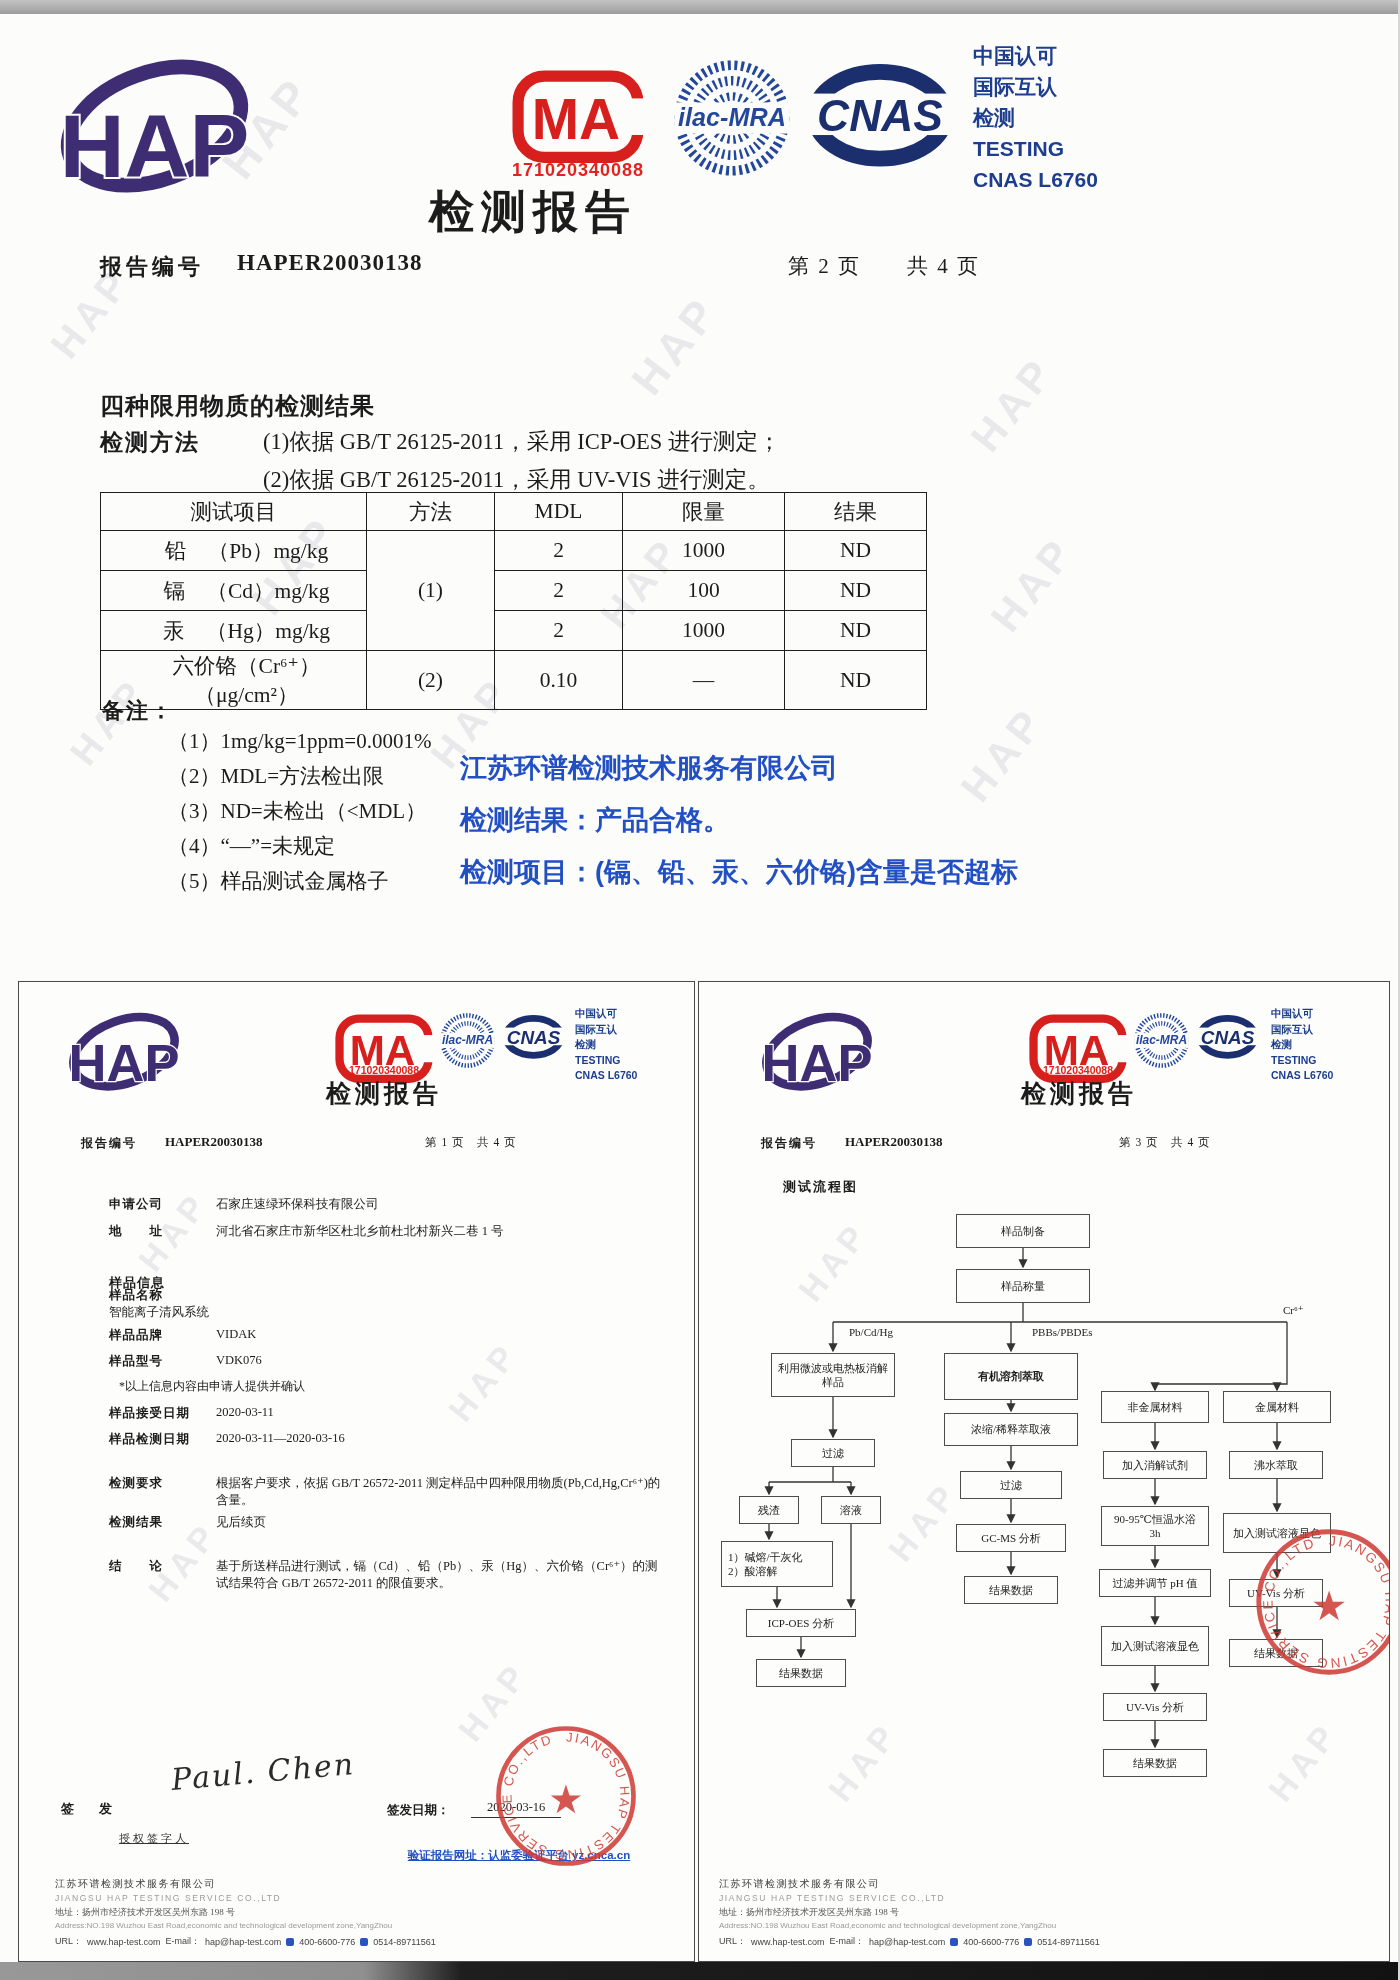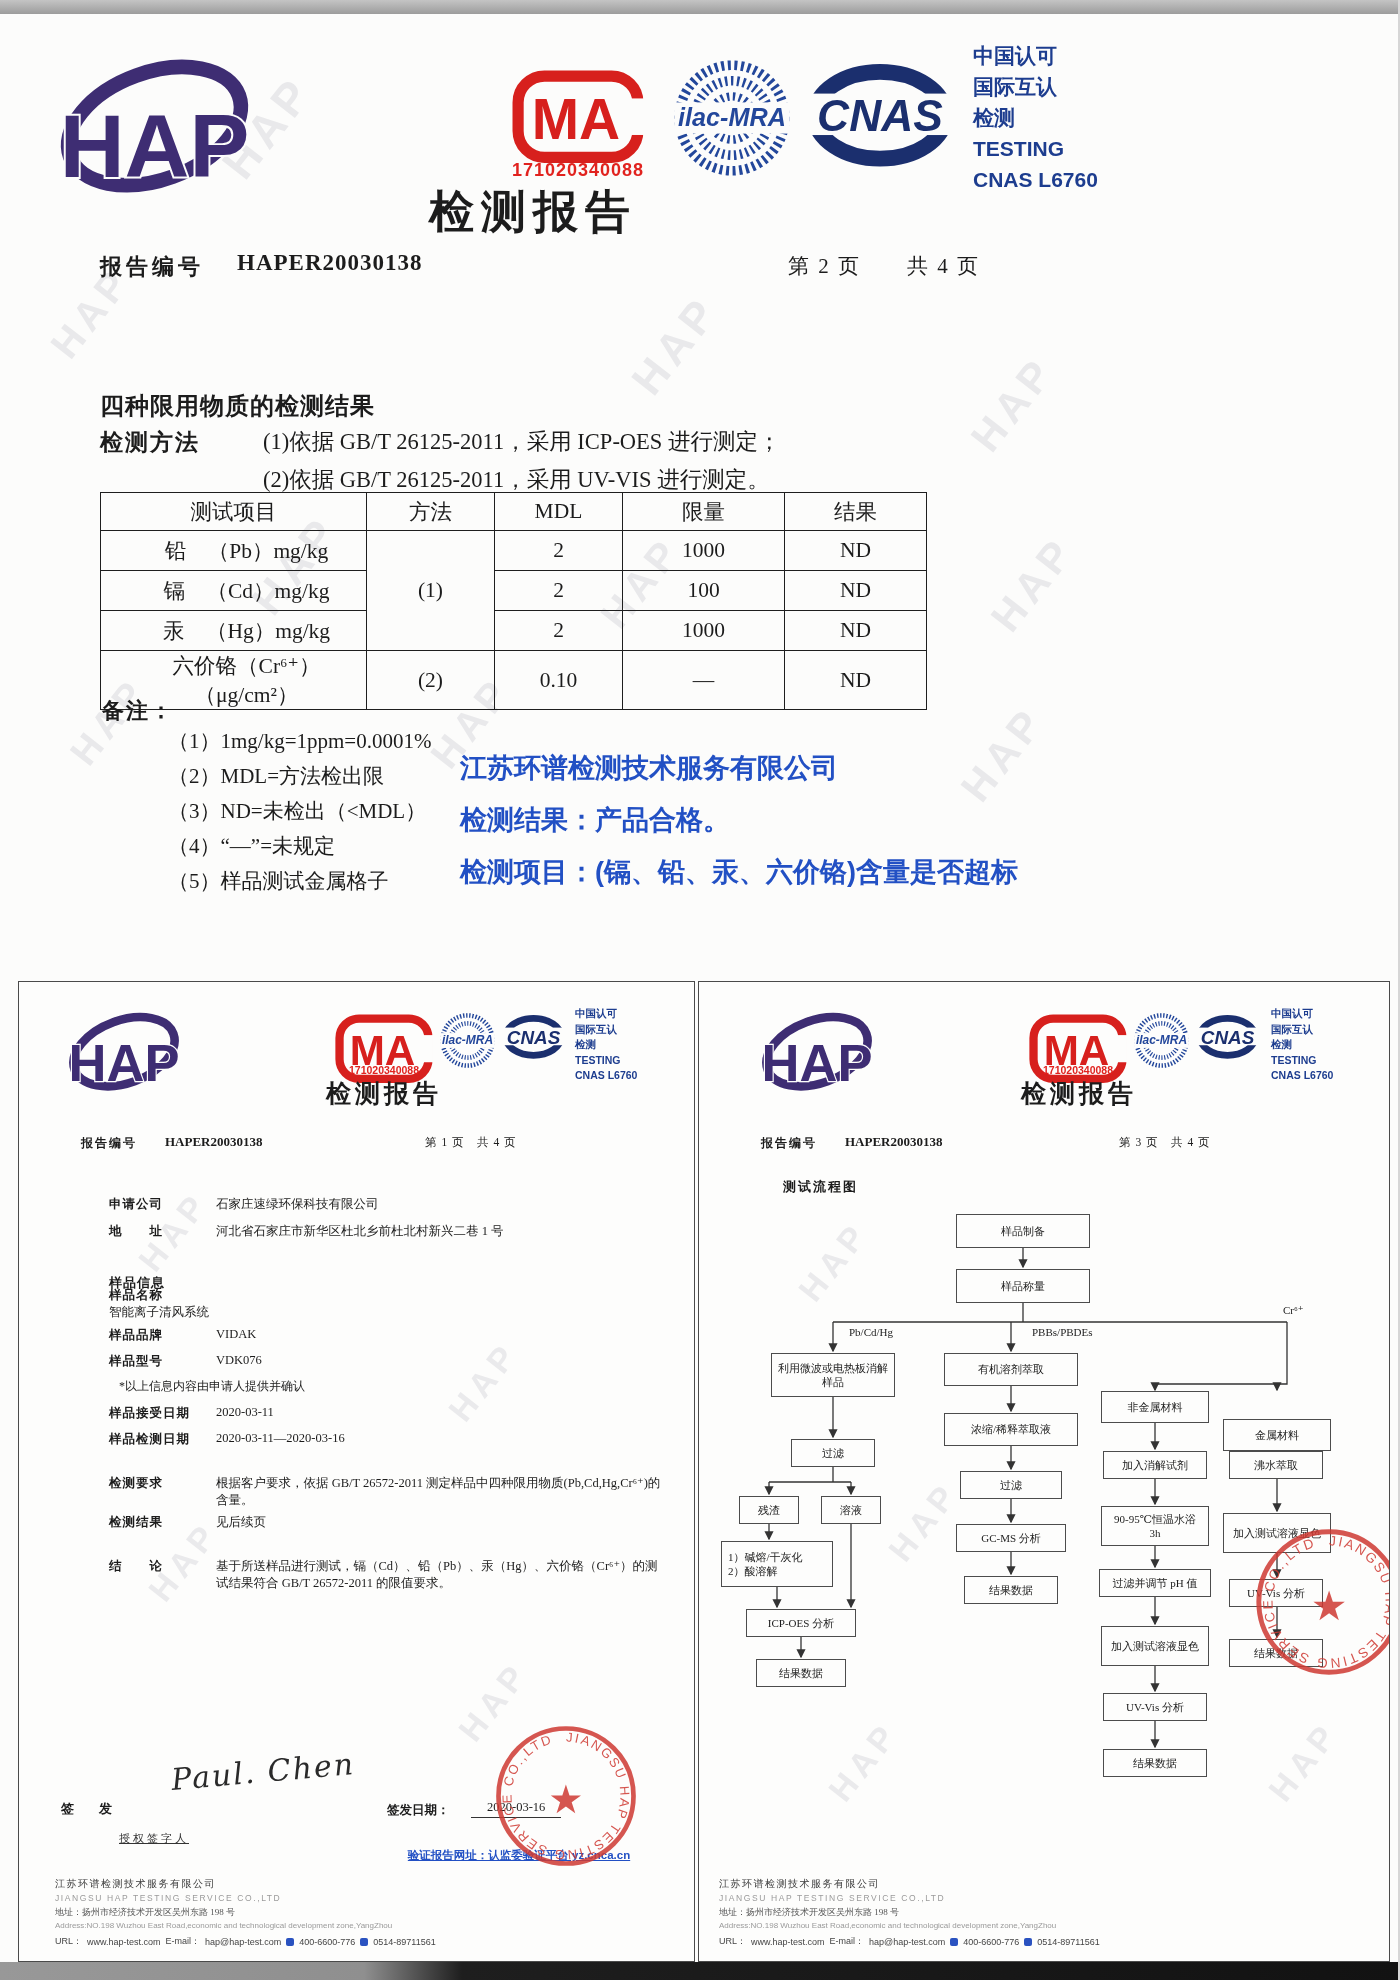--- a/index.html
+++ b/index.html
@@ -92,33 +92,33 @@
 
   .n-prep { left:257px; top:232px; width:134px; height:34px; }
   .n-weigh { left:257px; top:287px; width:134px; height:34px; }
   .n-digest { left:72px; top:371px; width:124px; height:44px; }
   .n-filter1 { left:92px; top:457px; width:84px; height:28px; }
   .n-residue { left:40px; top:514px; width:60px; height:28px; }
   .n-solution { left:122px; top:514px; width:60px; height:28px; }
   .n-alkali { left:22px; top:559px; width:112px; height:46px; }
   .n-icp { left:47px; top:627px; width:110px; height:28px; }
   .n-result1 { left:57px; top:677px; width:90px; height:28px; }
-  .n-extract { left:245px; top:371px; width:134px; height:33px; }
+  .n-extract { left:245px; top:371px; width:134px; height:47px;font-weight:bold; }
   .n-conc { left:245px; top:431px; width:134px; height:33px; }
   .n-filter2 { left:261px; top:489px; width:102px; height:28px; }
   .n-gcms { left:257px; top:542px; width:110px; height:28px; }
   .n-result2 { left:265px; top:594px; width:94px; height:28px; }
   .n-nonmetal { left:402px; top:409px; width:108px; height:32px; }
   .n-reagent { left:404px; top:469px; width:104px; height:28px; }
   .n-bath { left:402px; top:524px; width:108px; height:40px; }
   .n-ph { left:400px; top:587px; width:112px; height:28px; }
   .n-color1 { left:402px; top:644px; width:108px; height:40px; }
   .n-uvvis1 { left:404px; top:711px; width:104px; height:28px; }
   .n-result3 { left:404px; top:767px; width:104px; height:28px; }
-  .n-metal { left:524px; top:409px; width:108px; height:32px;margin-top:28px; }
+  .n-metal { left:524px; top:409px; width:108px; height:32px; }
   .n-boil { left:530px; top:469px; width:94px; height:28px; }
   .n-color2 { left:524px; top:531px; width:108px; height:40px; }
   .n-uvvis2 { left:530px; top:597px; width:94px; height:28px; }
   .n-result4 { left:530px; top:657px; width:94px; height:28px; }
   .lb-left { left:150px; top:344px; }
   .lb-mid { left:333px; top:344px; }
   .lb-right { left:584px; top:322px; }
 
   .stamp { position:absolute; z-index:3; opacity:0.85; }
 </style>

